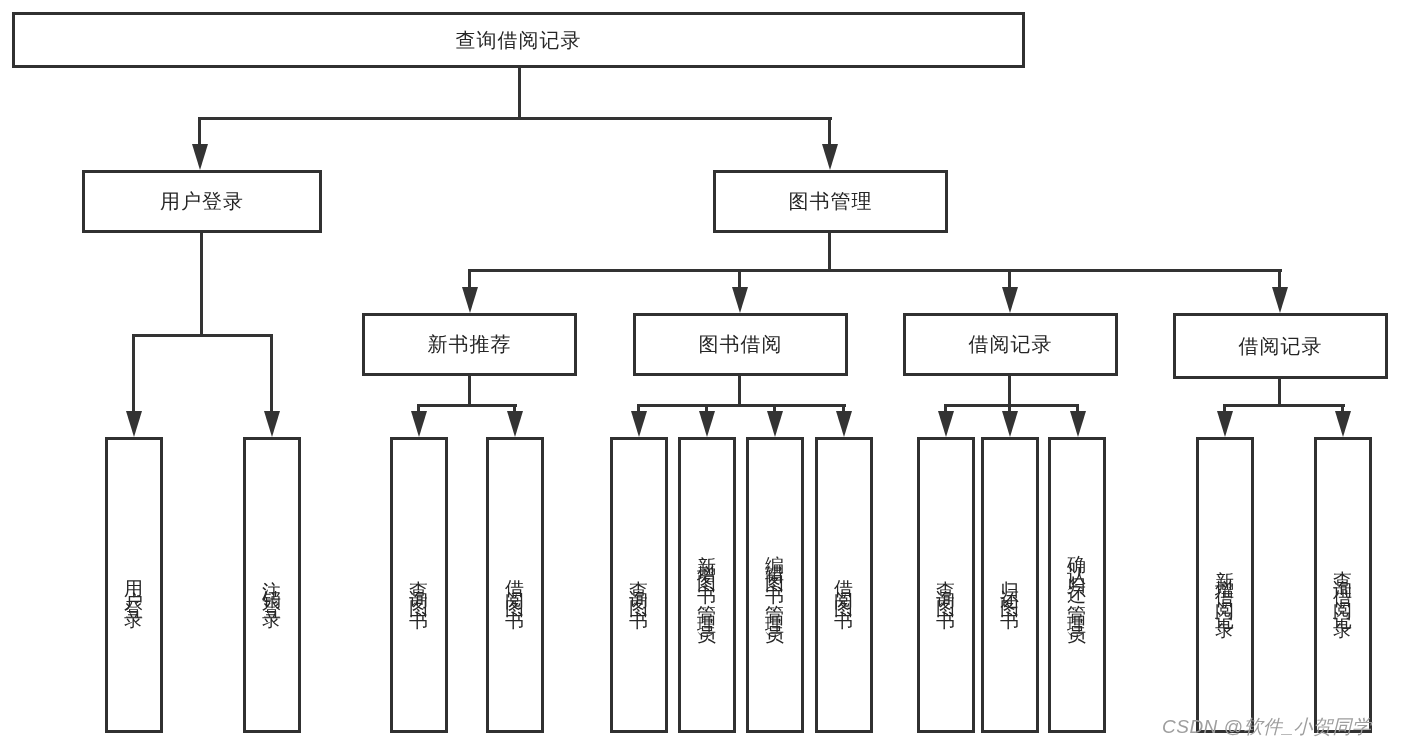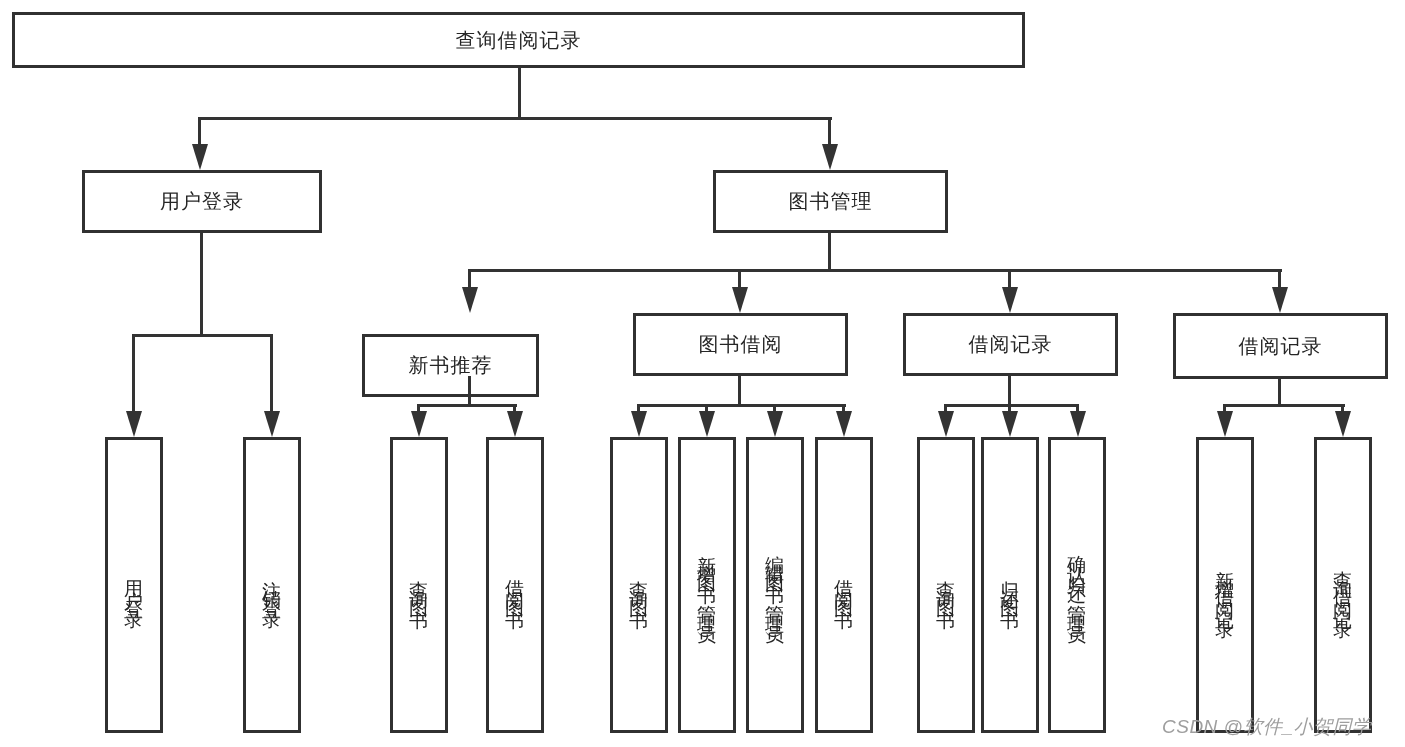--- a/index.html
+++ b/index.html
@@ -109,21 +109,21 @@
   <div class="hl" style="left:468px; top:269px; width:814px;"></div>
   <div class="vl" style="left:468px; top:269px; height:20px;"></div>
   <div class="ar" style="left:462px; top:287px;"></div>
   <div class="vl" style="left:738px; top:269px; height:20px;"></div>
   <div class="ar" style="left:732px; top:287px;"></div>
   <div class="vl" style="left:1008px; top:269px; height:20px;"></div>
   <div class="ar" style="left:1002px; top:287px;"></div>
   <div class="vl" style="left:1278px; top:269px; height:20px;"></div>
   <div class="ar" style="left:1272px; top:287px;"></div>
 
-  <div class="hbox" style="left:362px; top:313px; width:177px; height:63px;margin-top:21px;">
+  <div class="hbox" style="left:362px; top:313px; width:215px; height:63px;">
     <span>新书推荐</span>
   </div>
   <div class="hbox" style="left:633px; top:313px; width:215px; height:63px;">
     <span>图书借阅</span>
   </div>
   <div class="hbox" style="left:903px; top:313px; width:215px; height:63px;">
     <span>借阅记录</span>
   </div>
   <div class="hbox" style="left:1173px; top:313px; width:215px; height:66px;">
     <span>借阅记录</span>

